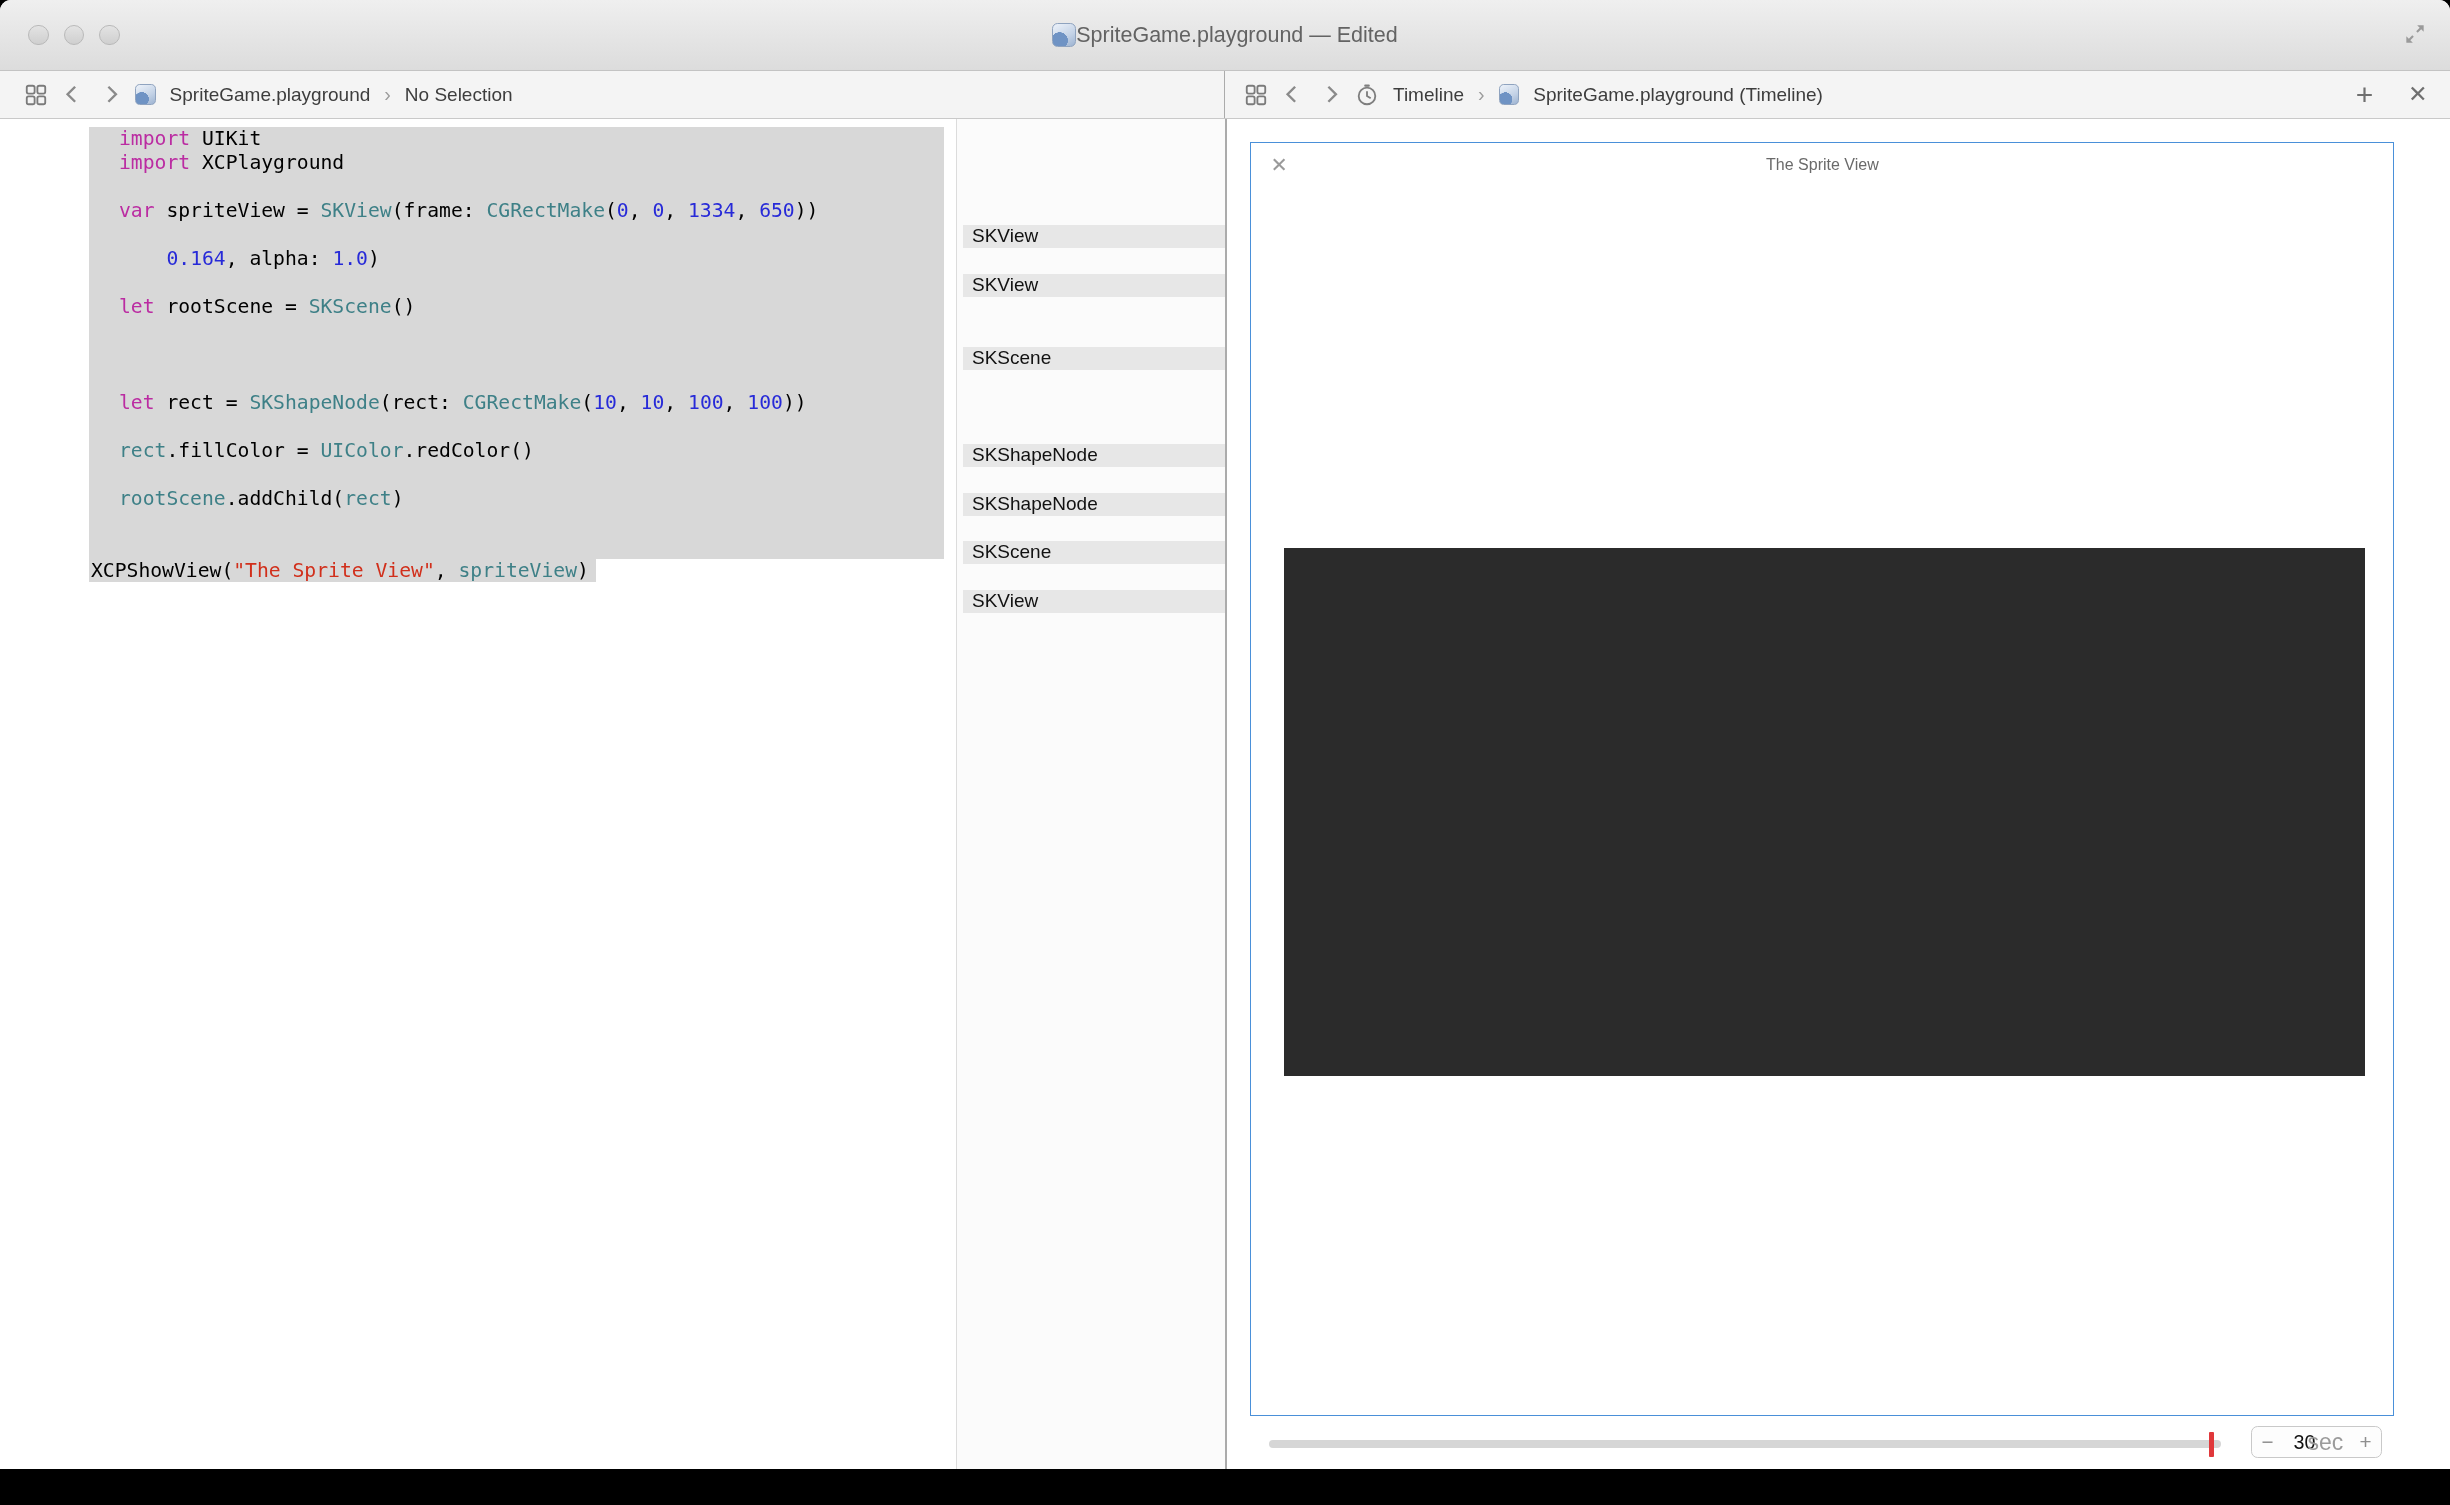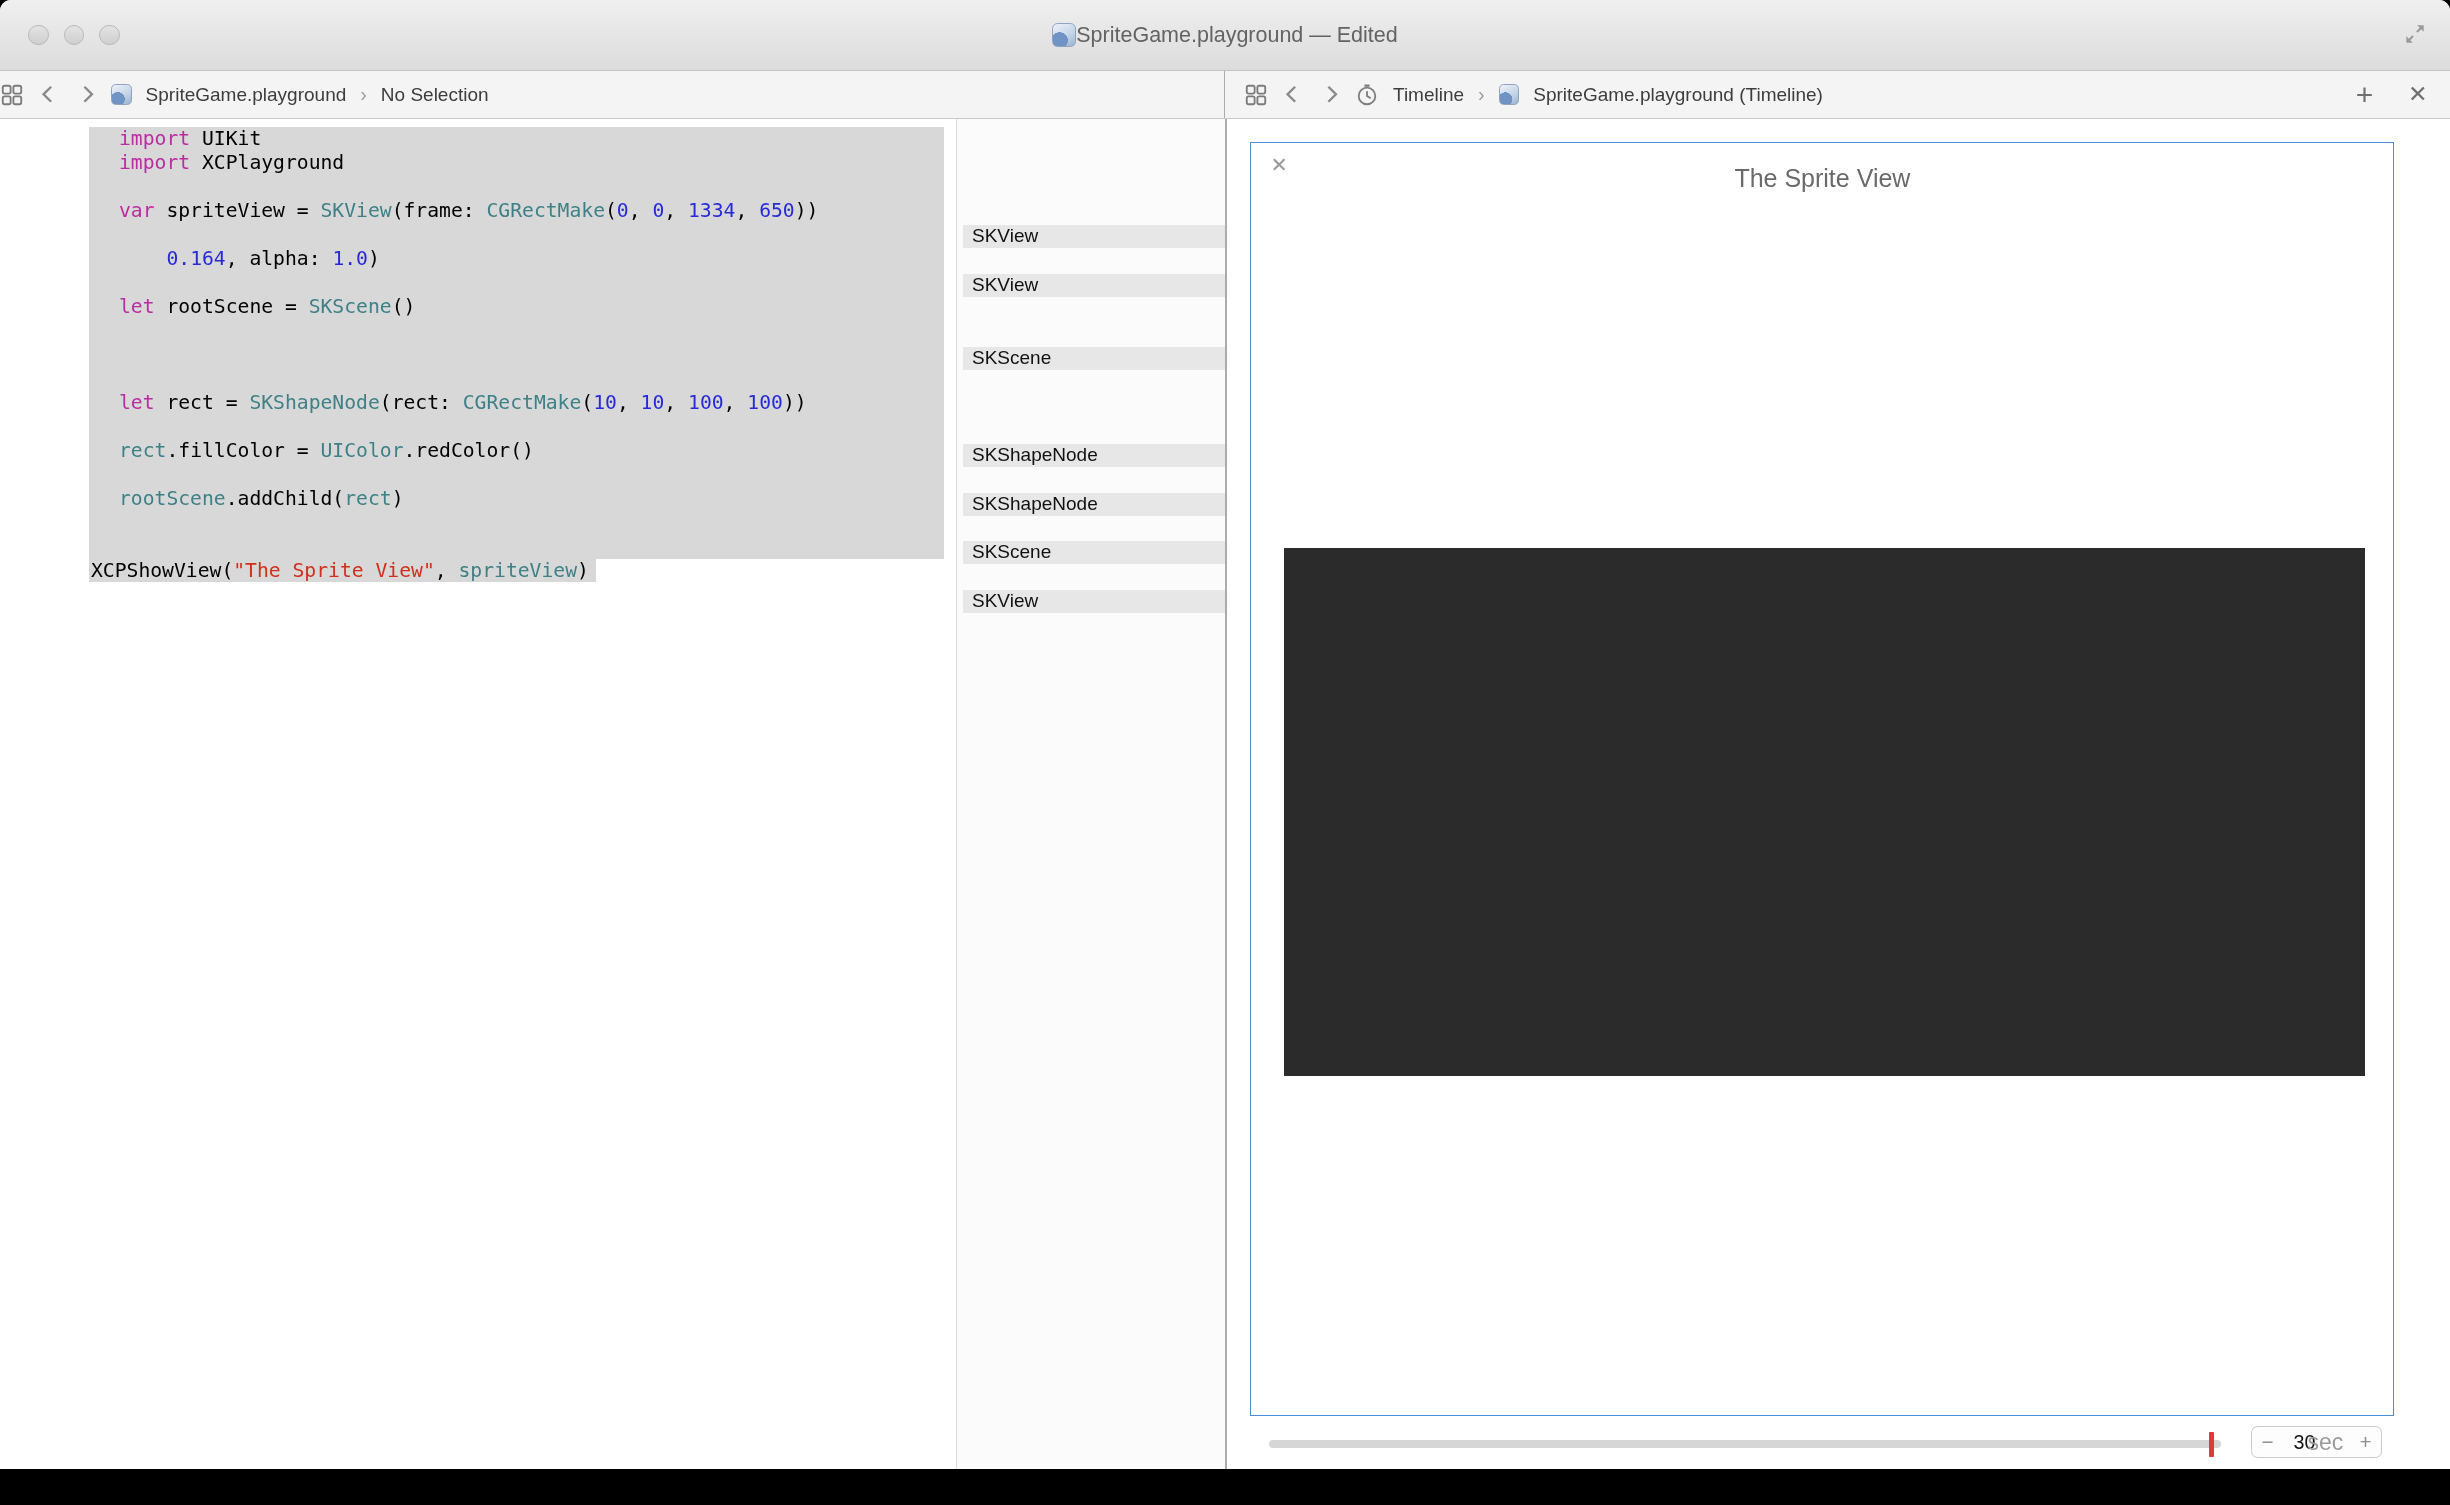--- a/index.html
+++ b/index.html
@@ -19,21 +19,21 @@
             border:0.9px solid #8fa3bf;background:
             radial-gradient(circle at 30% 75%, #6f93c4 0 36%, transparent 37%),
             linear-gradient(150deg,#eef3fa 0%,#c3d2e6 60%,#9db3d1 100%);}
   .doc-icon.small{width:20.6px;height:20.6px;border-radius:4.7px;}
   .window-title{font-size:21.5px;color:#636363;}
   .fullscreen{position:absolute;right:22.5px;top:20.6px;}
 
   
   .jumpbar-row{display:flex;height:47px;background:#f4f4f4;border-bottom:0.9px solid #c9c9c9;}
   .jumpbar{display:flex;align-items:center;gap:14px;font-size:19px;color:#3d3d3d;box-sizing:border-box;}
-  .jumpbar.left{width:1225px;border-right:1.9px solid #ababab;}
+  .jumpbar.left{width:1225px;padding-left:24px;border-right:1.9px solid #ababab;}
   .jumpbar.right{flex:1;padding:0 22.5px 0 19px;}
   .crumb-sep{color:#9c9c9c;font-size:19.7px;}
   .iconbtn{display:flex;align-items:center;justify-content:center;cursor:default;}
   .plusbtn{font-size:30px;color:#6f6f6f;line-height:1;margin-left:auto;}
   .xbtn{font-size:23.4px;color:#6f6f6f;line-height:1;margin-left:20.6px;}
 
   
   .content{position:relative;height:1351px;background:#fff;}
   .editor{position:absolute;left:0;top:0;width:956px;height:100%;background:#fff;overflow:hidden;}
   .code-lines{position:absolute;left:0;top:7.5px;right:0;}
@@ -50,22 +50,22 @@
   .result-row{position:absolute;left:5.6px;right:0;height:22.5px;background:#e7e7e7;
               display:flex;align-items:center;}
   .result-label{font-size:19px;color:#111;padding-left:9.4px;white-space:nowrap;}
 
   .divider{position:absolute;left:1225px;top:0;width:1.9px;height:100%;background:#ababab;}
 
   
   .timeline{position:absolute;left:1227px;top:0;right:0;height:100%;background:#fff;}
   .preview-box{position:absolute;left:23.4px;top:23.4px;width:1144px;height:1274px;box-sizing:border-box;
                border:1.9px solid var(--accent-blue,#4A90D9);background:#fff;}
-  .preview-title{position:absolute;left:0;right:0;top:21px;text-align:center;
-                 font-size:25px;color:#6a6a6a;}
+  .preview-title{position:absolute;left:0;right:0;top:13px;text-align:center;
+                 font-size:16px;color:#6a6a6a;}
   .preview-close{position:absolute;left:19px;top:11.2px;font-size:20.6px;color:#9a9a9a;line-height:1;}
   .sprite-rect{position:absolute;left:33px;top:405px;width:1081px;height:528px;
                background:var(--sprite-view-dark,#2b2b2b);}
 
   .track{position:absolute;left:42px;top:1321px;width:952px;height:8.4px;border-radius:4.7px;background:#d6d6d6;}
   .playhead{position:absolute;right:7.5px;top:-8.4px;width:4.7px;height:25px;border-radius:0.9px;
             background:var(--marker-red,#e0383b);}
   .stepper{position:absolute;left:1024px;top:1307px;width:131px;height:32px;box-sizing:border-box;
            border:0.9px solid #c9c9c9;border-radius:6.6px;background:#fdfdfd;
            display:flex;align-items:center;justify-content:space-between;padding:0 9.4px;}

